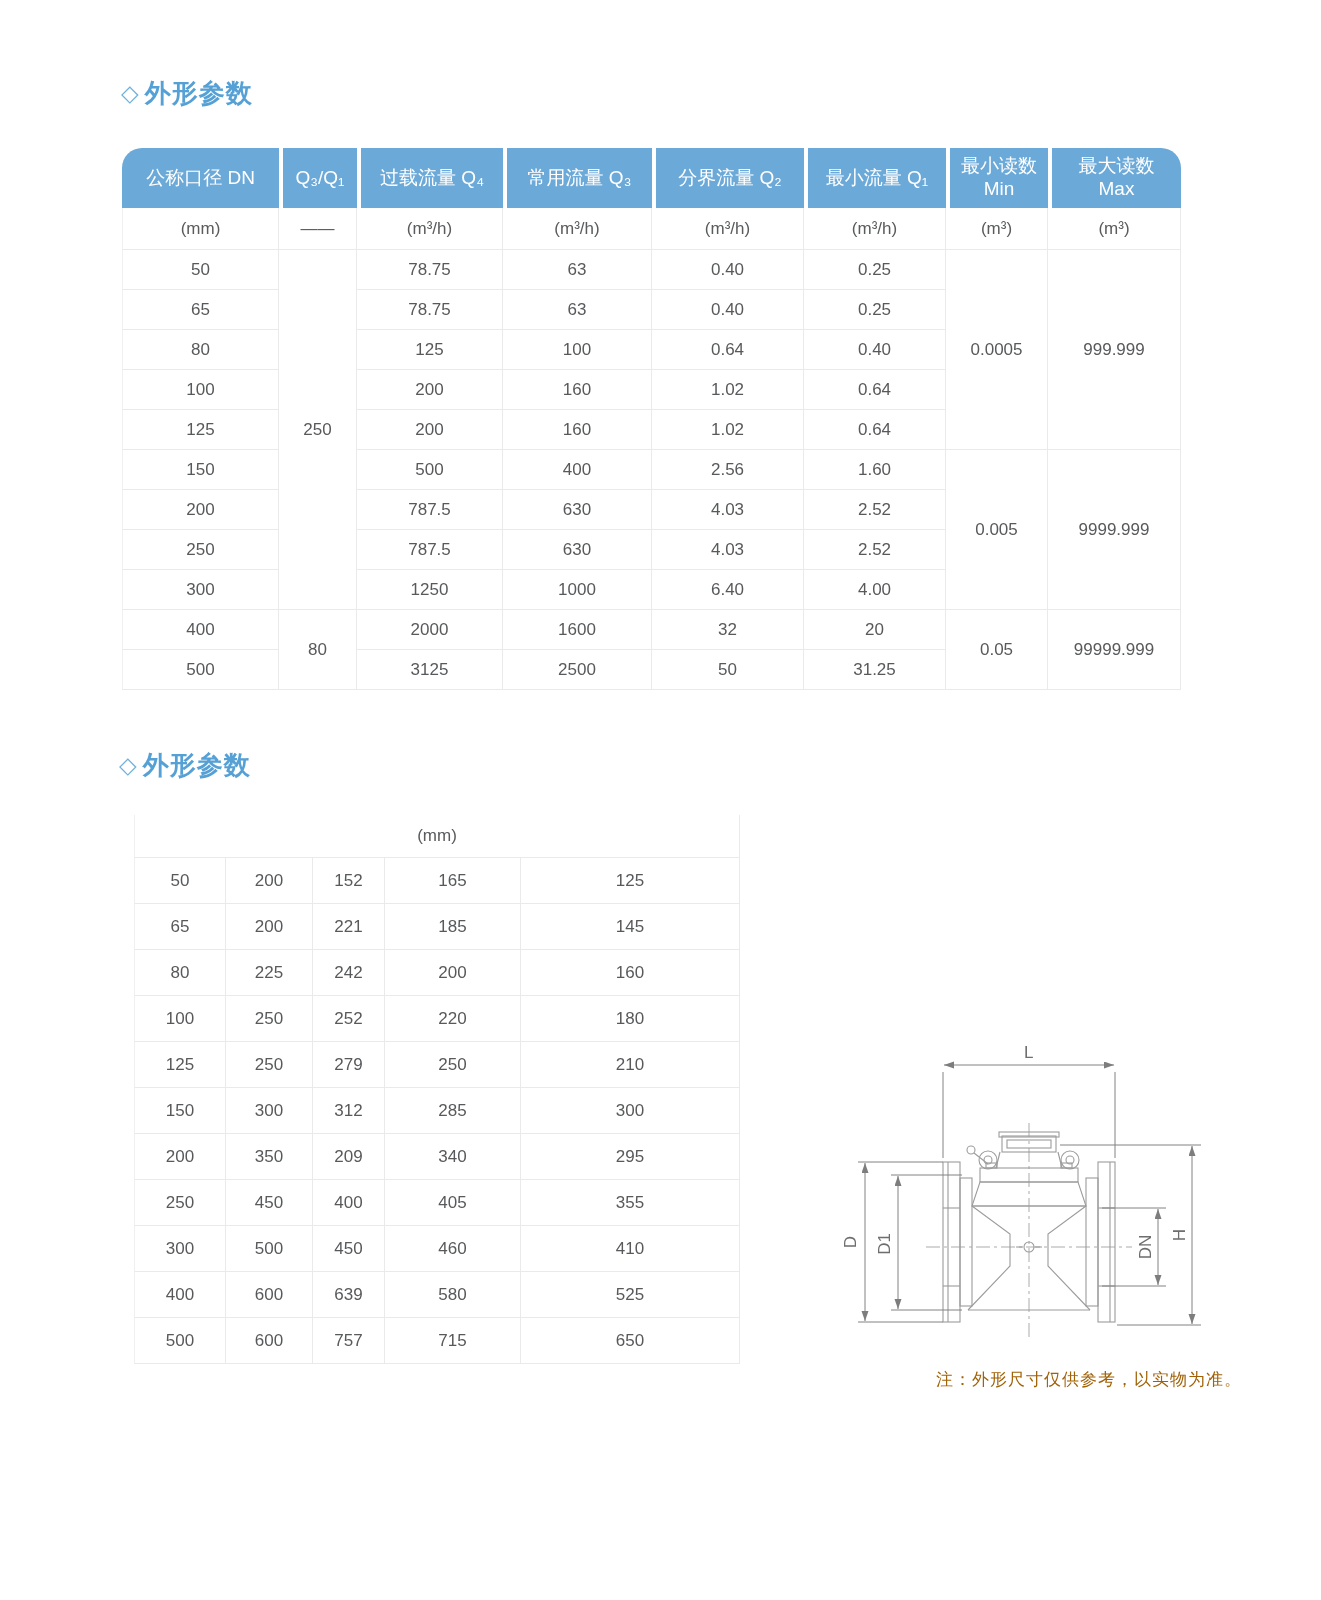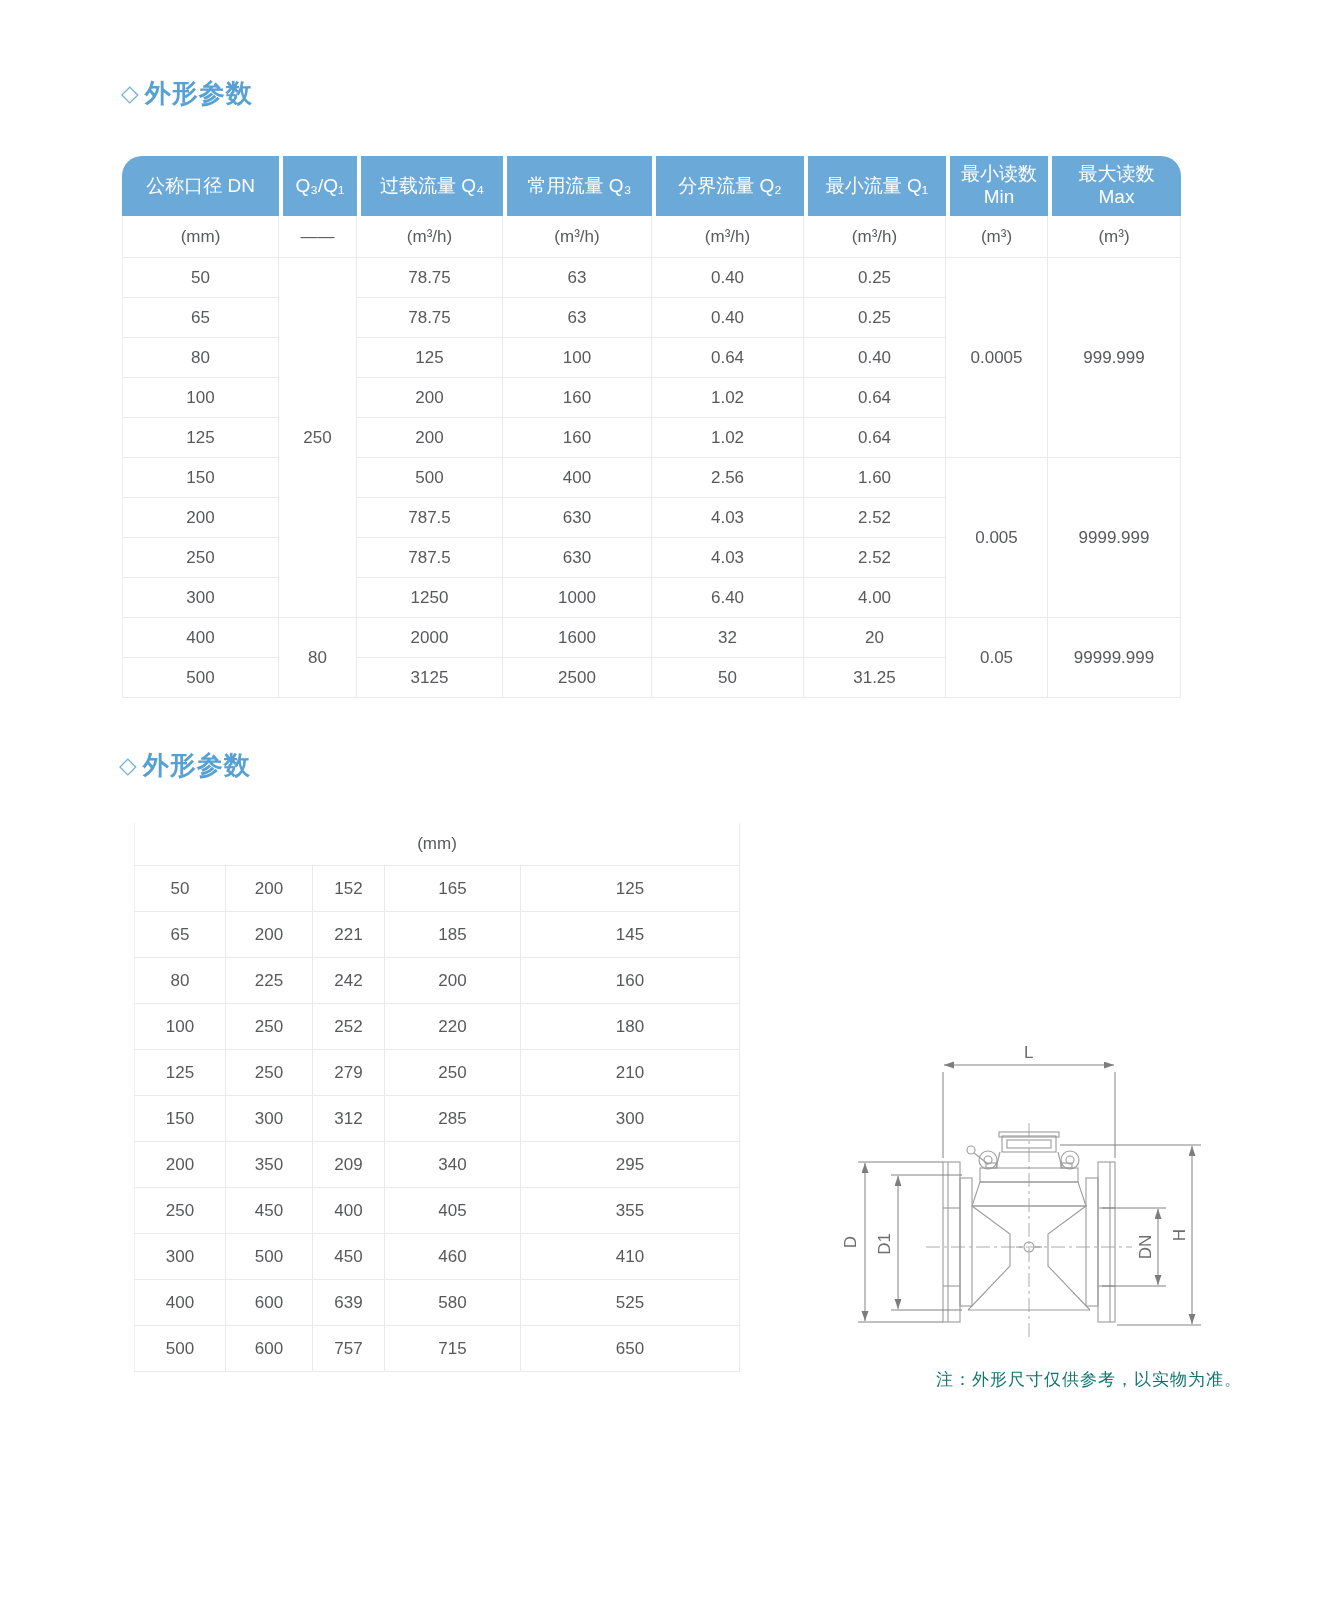--- a/index.html
+++ b/index.html
@@ -11,21 +11,21 @@
   .section-title {
     position:absolute; display:flex; align-items:center;
     color:#55a0d5; font-size:26px; font-weight:600; letter-spacing:1px;
   }
   .section-title .diamond { font-size:23px; font-weight:400; margin-right:5px; color:#6fb0dd; }
   #perf-title { left:121px; top:76px; }
   #dims-title { left:119px; top:748px; }
 
   table.spec {
     position:absolute; border-collapse:separate; border-spacing:0;
-    table-layout:fixed; text-align:center; color:#58595b;margin-top:8px;
+    table-layout:fixed; text-align:center; color:#58595b;
   }
   #perf-table { left:122px; top:148px; width:1059px; }
   #dims-table { left:134px; top:815px; width:606px; }
 
   table.spec th {
     background:#6ba9d9; color:#ffffff; font-weight:500; font-size:19px;
     height:60px; line-height:1.2; padding:0 2px; vertical-align:middle;
   }
   table.spec th + th { border-left:4px solid #ffffff; }
   table.spec th:first-child { border-top-left-radius:20px; }
@@ -37,21 +37,21 @@
     border-bottom:1px solid #eaeaea; border-right:1px solid #eaeaea;
   }
   table.spec td:first-child { border-left:1px solid #f0f0f0; }
   #perf-table tr.units td { height:42px; color:#5a5b5d; }
   #perf-table tr.data td { height:40px; }
   #dims-table tr.units td { height:43px; color:#5a5b5d; }
   #dims-table tr.data td { height:46px; }
 
   .drawing-wrap { position:absolute; left:810px; top:1020px; width:400px; height:335px; }
   .drawing-note {
-    position:absolute; left:936px; top:1368px; font-size:17px; color:#0f766e; letter-spacing:1px;
+    position:absolute; left:936px; top:1368px; font-size:17px; color:#a16207; letter-spacing:1px;
   }
   svg text { font-family:"Liberation Sans","DejaVu Sans",sans-serif; font-size:17px; fill:#6e6e6e; }
 </style>
 </head>
 <body>
 
 <div class="page">
 
   <div class="section-title" id="perf-title">
     <span class="diamond">◇</span>

